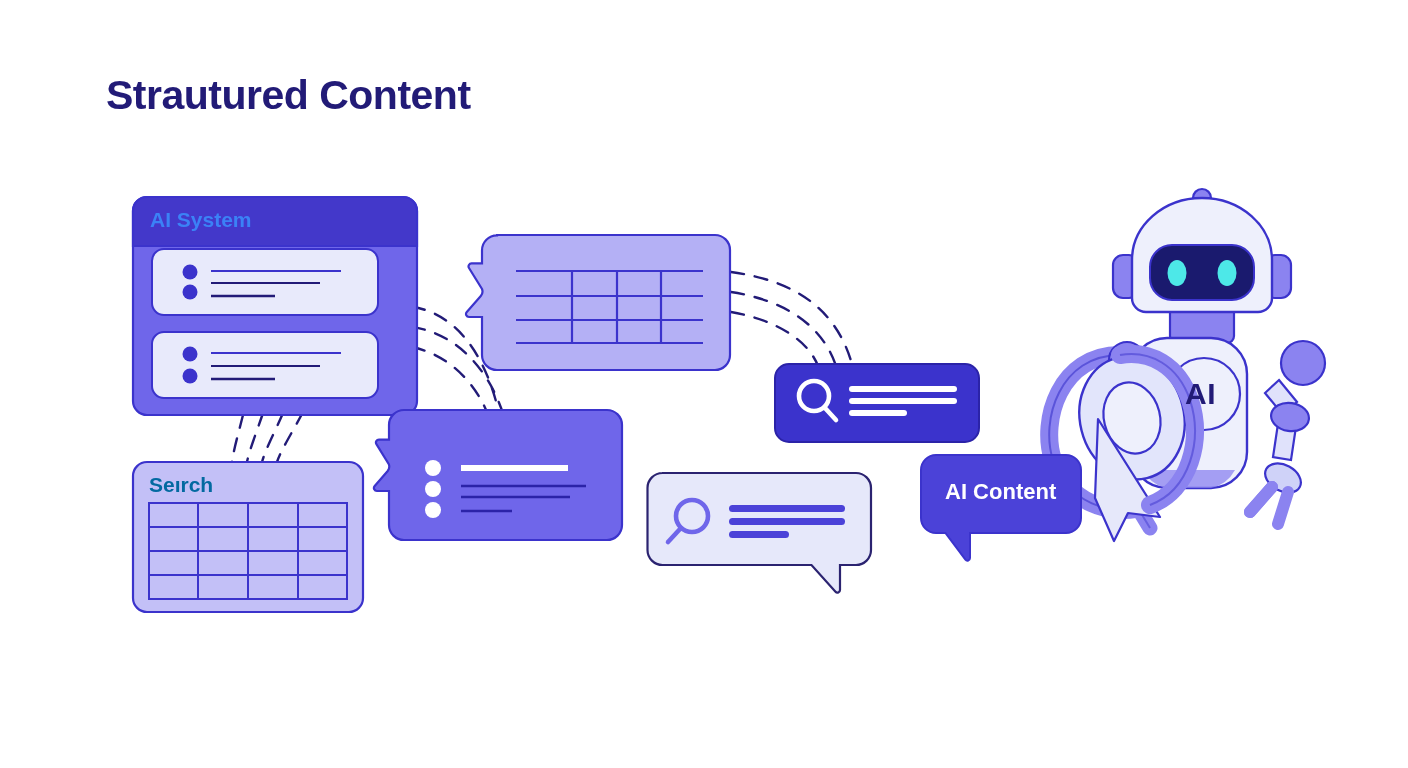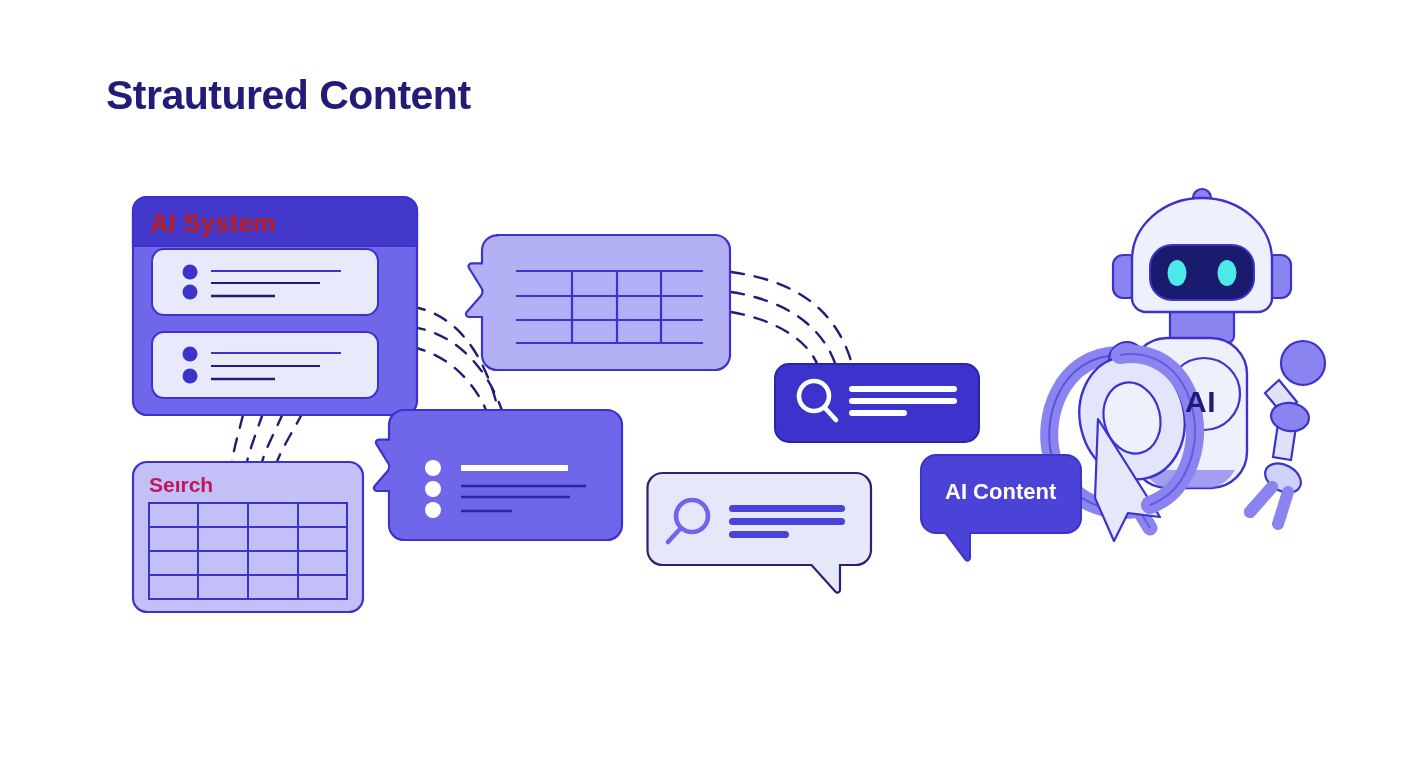--- a/index.html
+++ b/index.html
@@ -22,35 +22,34 @@
     white-space: nowrap;
   }
 
   
   #illustration { position: absolute; left: 0; top: 0; width: 1408px; height: 768px; }
 
   
   .ov { position: absolute; white-space: nowrap; }
   #ai-system-label {
     left: 150px; top: 208px;
-    font-size: 26px; font-weight: 700; color: #b91c1c;
+    font-size: 21px; font-weight: 700; color: #3b82f6;
   }
   #search-card-label {
     left: 149px; top: 473px;
-    font-size: 21px; font-weight: 700; color: #be185d;
+    font-size: 21px; font-weight: 700; color: #0369a1;
   }
   #ai-chabot-label {
     left: 945px; top: 479px;
     font-size: 22px; font-weight: 700; color: #ffffff;
   }
   #robot-ai-badge-label {
     left: 1185px; top: 377px;
     font-size: 30px; font-weight: 700; color: #221b77;
     letter-spacing: 0.5px;
-    margin-top: 8px;
   }
 </style>
 </head>
 <body>
 
 <div id="stage">
 
   <div id="page-title">Strautured Content</div>
 
   <svg id="illustration" viewBox="0 0 1408 768">

